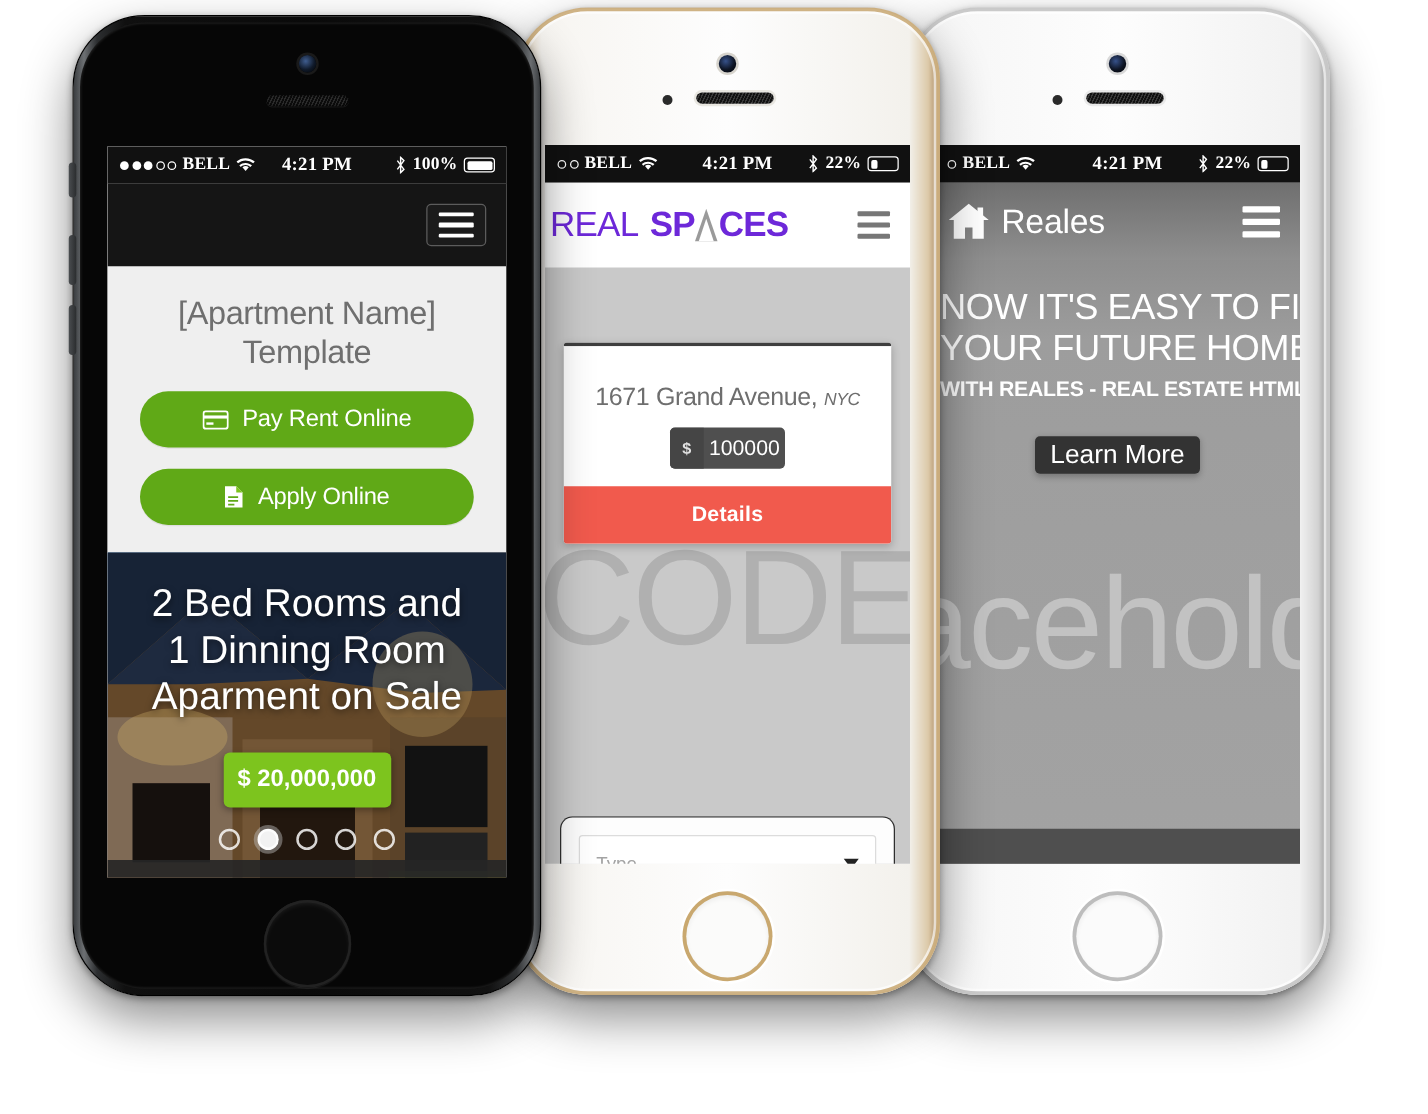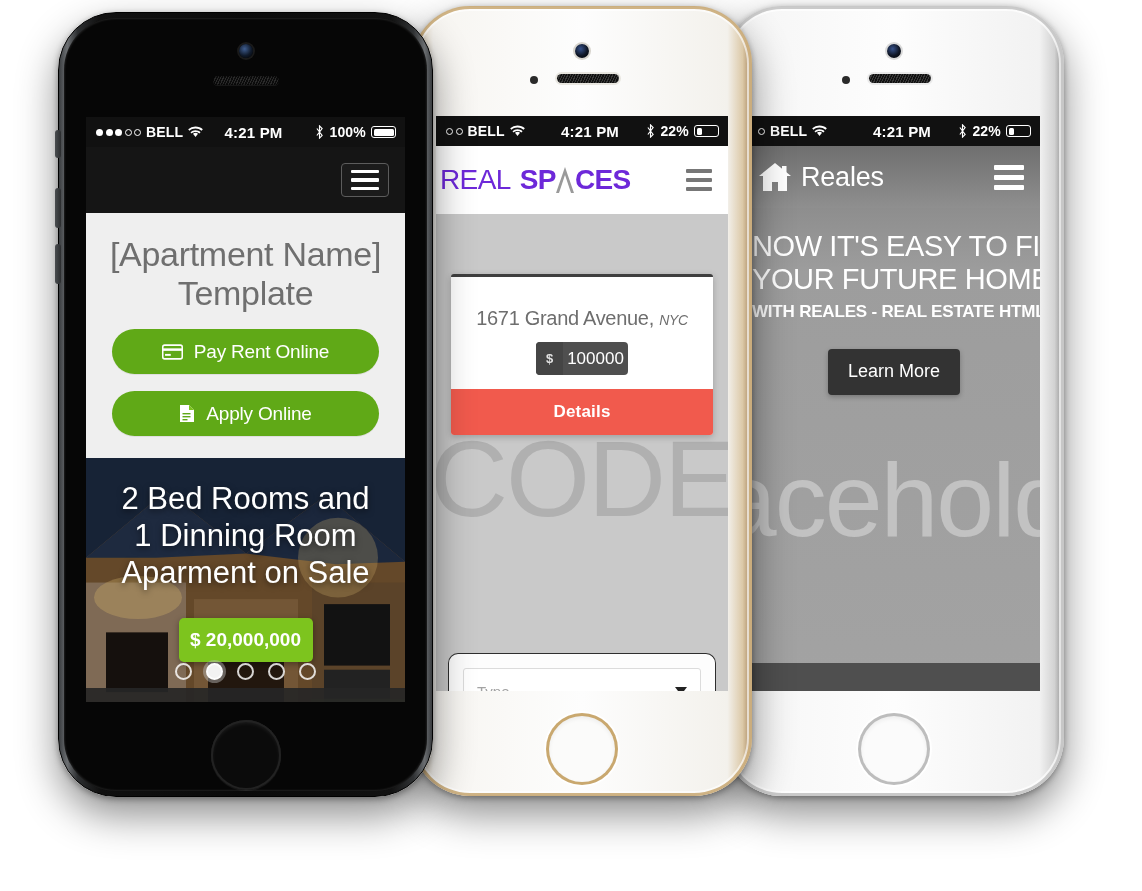--- a/index.html
+++ b/index.html
@@ -104,21 +104,21 @@
   #phone3 .homebtn { left:50%; margin-left:-33px; top:710px; width:66px; height:66px;
     background:#fbfbfb;
     box-shadow: 0 0 0 3px #bdbdbd, 0 0 0 5px rgba(255,255,255,.9),
                 inset 0 2px 4px rgba(0,0,0,.06); }
 
   
   .statusbar {
     height: 30px; display: flex; align-items: center;
     font-size: 15px; letter-spacing: .2px; position: relative;
   }
-  .sb-dark  { background:#111; color:#fff; }
+  .sb-dark  { background:#111; color:#fff;font-family:Liberation Serif, serif; }
   .sb-left { display:flex; align-items:center; gap:5px; padding-left:10px; }
   .sb-dots { display:flex; gap:2.5px; align-items:center; }
   .sb-dots i { width:7px; height:7px; border-radius:50%; display:block; }
   .sb-carrier { font-size:14px; font-weight:600; }
   .sb-time { position:absolute; left:16px; right:0; text-align:center;
              font-size:15px; font-weight:700; pointer-events:none; }
   .sb-right { margin-left:auto; display:flex; align-items:center; gap:5px;
               padding-right:9px; font-size:14px; font-weight:600; }
   .batt { width:25px; height:12px; border-radius:3px; position:relative;
           display:inline-block; }
@@ -128,21 +128,21 @@
 
   
   .app1 { height:100%; background:#efefef; display:flex; flex-direction:column; }
   .a1-nav { background:#151515; height:66px; display:flex; align-items:center;
             justify-content:flex-end; padding-right:16px; }
   .burger-box { width:48px; height:34px; border:1px solid #5c5c5c; border-radius:4px;
                 background:#1b1b1b; display:flex; flex-direction:column;
                 justify-content:center; align-items:center; gap:5px; }
   .burger-box span { display:block; width:28px; height:3.5px; background:#fff; border-radius:1px; }
   .a1-head { padding:22px 10px 6px; text-align:center; }
-  .a1-title { font-size:34px; color:#6f6f6f; font-weight:400; letter-spacing:-.3px; }
+  .a1-title { font-size:26px; color:#6f6f6f; font-weight:400; letter-spacing:-.3px; }
   .a1-btns { padding:10px 26px 22px; display:flex; flex-direction:column; gap:17px; }
   .a1-btn { background:#60a917; border-radius:26px; height:45px; display:flex;
             align-items:center; justify-content:center; gap:11px;
             color:#fff; font-size:19px; letter-spacing:-.2px;
             box-shadow:0 1px 0 rgba(0,0,0,.07); }
   .a1-hero { position:relative; flex:1; min-height:0;
     background:
       linear-gradient(180deg, rgba(10,22,45,.62) 0%, rgba(20,16,10,.22) 42%, rgba(0,0,0,.35) 100%),
       linear-gradient(160deg,#2a5b86 0%,#17304d 22%,#6b4a2d 40%,#9a6c3e 58%,#5c3c22 78%,#2a1d12 100%);
   }
@@ -216,22 +216,22 @@
   .a3-burger span { display:block; width:30px; height:5px; background:#fff; border-radius:1px; }
   .a3-body { position:relative; flex:1; min-height:0; overflow:hidden; }
   .a3-watermark { position:absolute; left:50%; top:57%; transform:translate(-50%,-50%);
              font-size:104px; color:#c2c2c2; white-space:nowrap; letter-spacing:-2px;
              font-weight:300; user-select:none; }
   .a3-hero { position:relative; text-align:center; padding:22px 4px 0; }
   .a3-h1 { color:#fff; font-size:29px; font-weight:400; line-height:1.15;
            white-space:nowrap; letter-spacing:-.4px; }
   .a3-h2 { color:#fff; font-size:17px; font-weight:700; margin-top:5px;
            white-space:nowrap; letter-spacing:-.2px; }
-  .a3-learn { margin:27px auto 0; width:132px; height:46px; background:#333;
-           border-radius:4px; color:#fff; font-size:18px; display:flex;
+  .a3-learn { margin:27px auto 0; width:132px; height:30px; background:#333;
+           border-radius:4px; color:#fff; font-size:21px; display:flex;
            align-items:center; justify-content:center;
            box-shadow:0 2px 5px rgba(0,0,0,.25); }
   .a3-darkbar { position:absolute; left:0; right:0; bottom:0; height:58px; background:#4f4f4f; }
 </style>
 </head>
 <body>
 
 <div id="stage">
 
   <div class="phone" id="phone1">

